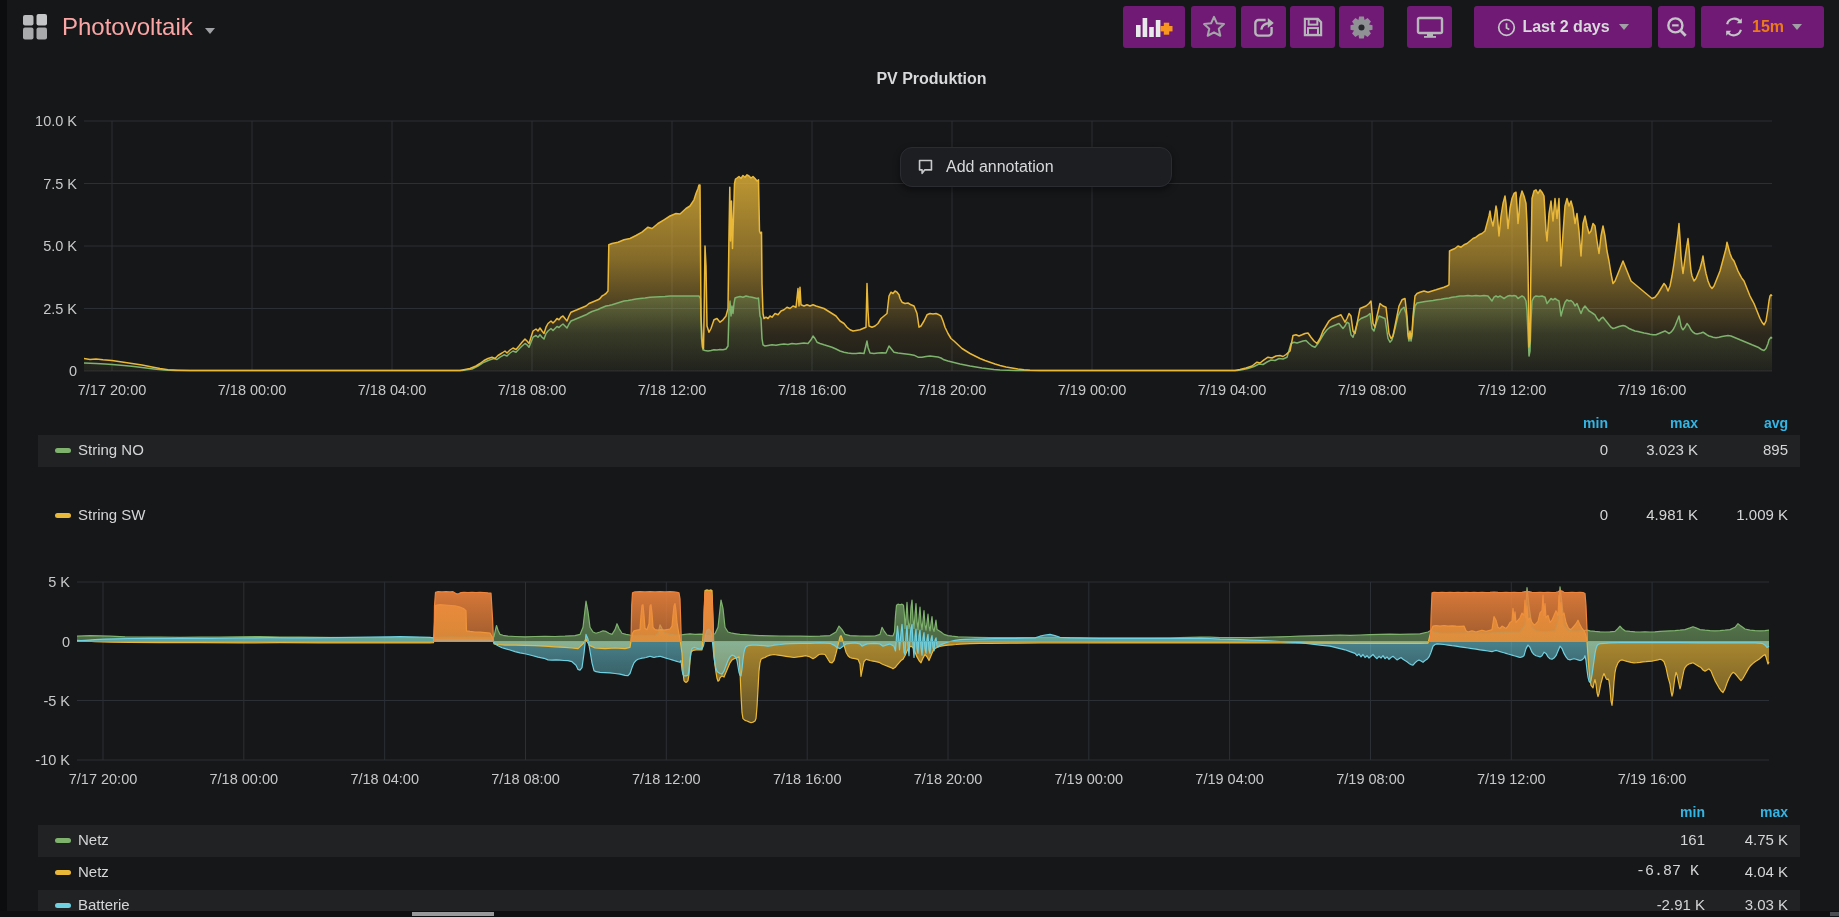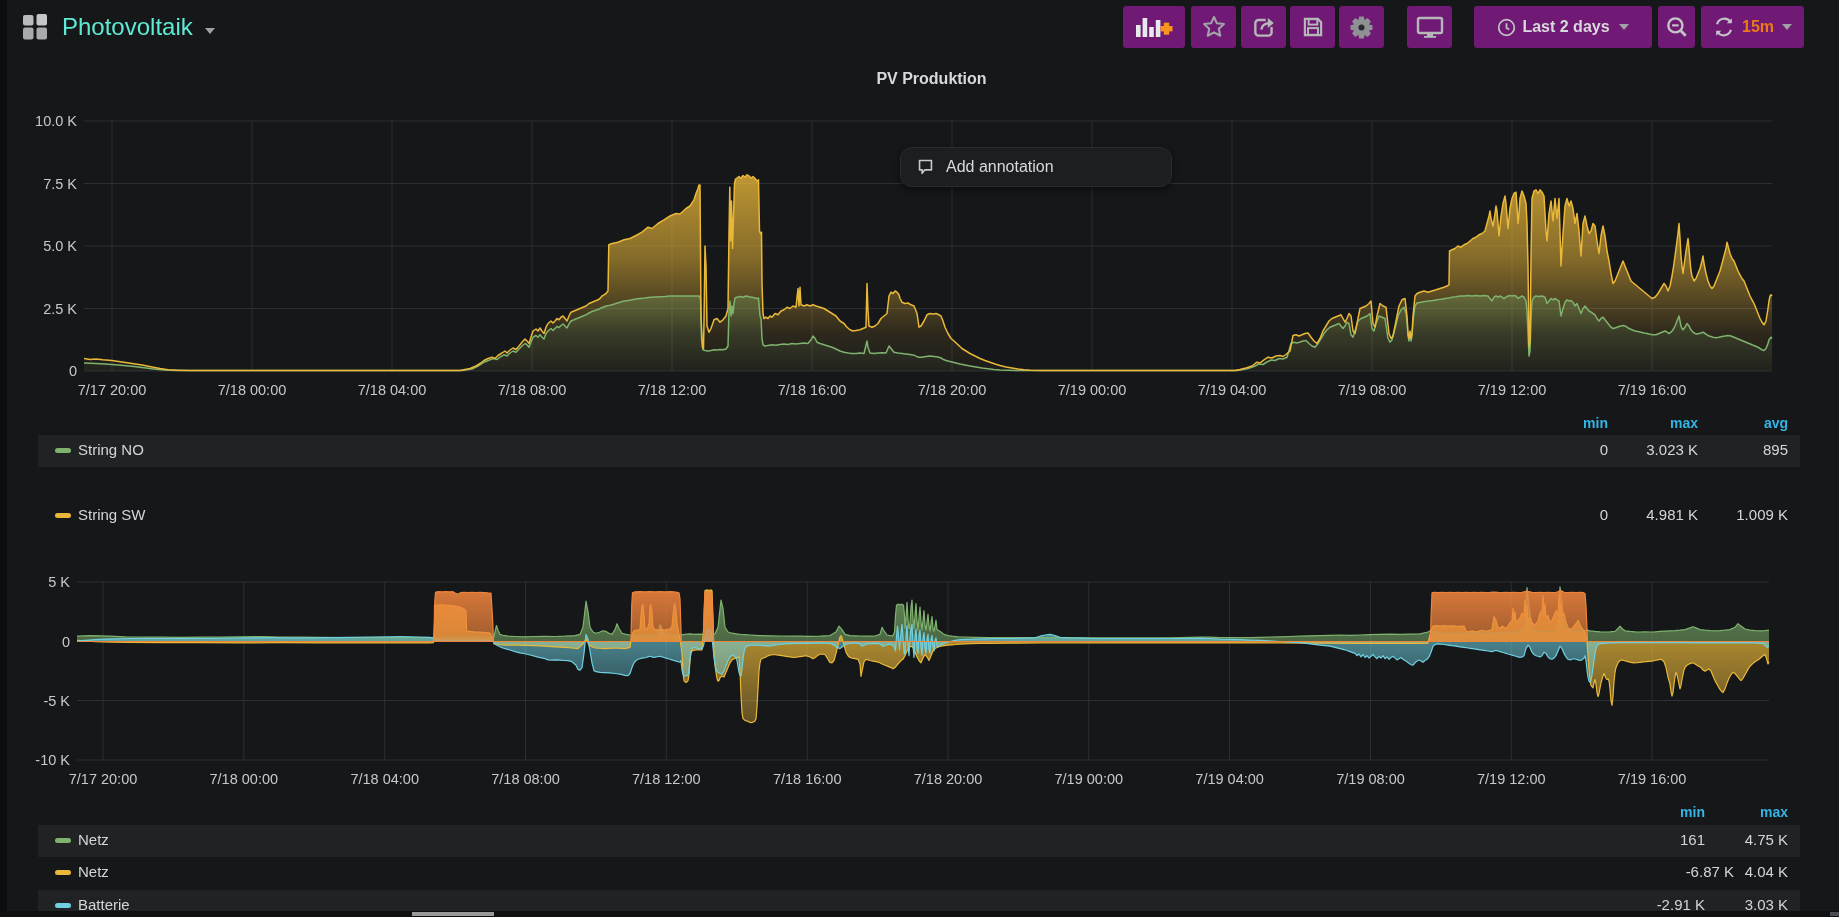--- a/index.html
+++ b/index.html
@@ -16,21 +16,21 @@
 <div id="page">
 <div style="position:absolute;left:0;top:0;width:7px;height:917px;background:#0c0d0f"></div>
 
 <div style="position:absolute;left:7px;top:0;width:1832px;height:55px;background:#161719"></div>
 <svg width="25" height="26" viewBox="0 0 25 26" style="position:absolute;left:23px;top:14px">
 <rect x="0" y="1" width="10.5" height="10.5" rx="2" fill="#b9bbbd"></rect>
 <rect x="13.5" y="0" width="10.5" height="11.5" rx="2" fill="#c4c6c8"></rect>
 <rect x="0" y="13.5" width="10.5" height="12" rx="2" fill="#a8aaac"></rect>
 <rect x="13.5" y="13.5" width="10.5" height="12" rx="2" fill="#a8aaac"></rect>
 </svg>
-<div style="position:absolute;left:62px;top:13px;font-size:24px;color:#5eead4;">Photovoltaik</div>
+<div style="position:absolute;left:62px;top:13px;font-size:24px;color:#fca5a5;">Photovoltaik</div>
 <div style="position:absolute;left:205px;top:28px;line-height:0;"><svg width="10" height="6" viewBox="0 0 10 6">
         <path d="M0 0 h10 l-5 6 Z" fill="#9fa1a4"></path>
       </svg></div>
 <div class="btn" style="left:1123px;width:62px">
       <svg width="38" height="28" viewBox="0 0 38 28">
 <rect x="1" y="12" width="4.6" height="12" fill="#e8e9ea"></rect>
 <rect x="7.6" y="5" width="4.6" height="19" fill="#e8e9ea"></rect>
 <rect x="14.2" y="14" width="4.6" height="10" fill="#e8e9ea"></rect>
 <rect x="20.8" y="7" width="4.6" height="17" fill="#e8e9ea"></rect>
 <rect x="25.5" y="13" width="12" height="5.4" fill="#f79520"></rect>
@@ -79,21 +79,21 @@
         <path d="M0 0 h10 l-5 6 Z" fill="#9fa1a4"></path>
       </svg>
     </div>
     <div class="btn" style="left:1658px;width:37px">
       <svg width="26" height="26" viewBox="0 0 24 24">
 <circle cx="10.5" cy="10.5" r="6.5" fill="none" stroke="#c3c5c7" stroke-width="2.2"></circle>
 <line x1="7.5" y1="10.5" x2="13.5" y2="10.5" stroke="#c3c5c7" stroke-width="2"></line>
 <line x1="15.5" y1="15.5" x2="20" y2="20" stroke="#c3c5c7" stroke-width="2.6"></line>
 </svg>
     </div>
-    <div class="btn" style="left:1701px;width:103px;font-size:16px;font-weight:bold;align-items:center;">
+    <div class="btn" style="left:1701px;width:123px;font-size:16px;font-weight:bold;align-items:center;">
       <svg width="22" height="22" viewBox="0 0 24 24" style="vertical-align:-5px">
 <path d="M4.5 9 a8 8 0 0 1 14.6-2.2" fill="none" stroke="#c3c5c7" stroke-width="2.4"></path>
 <path d="M20.5 2.5 v5.5 h-5.5 Z" fill="#c3c5c7"></path>
 <path d="M19.5 15 a8 8 0 0 1 -14.6 2.2" fill="none" stroke="#c3c5c7" stroke-width="2.4"></path>
 <path d="M3.5 21.5 v-5.5 h5.5 Z" fill="#c3c5c7"></path>
 </svg>
       <span style="color:#eb7b18;margin:0 8px 0 7px;">15m</span>
       <svg width="10" height="6" viewBox="0 0 10 6">
         <path d="M0 0 h10 l-5 6 Z" fill="#9fa1a4"></path>
       </svg>
@@ -250,21 +250,21 @@
 <div class="leg-head" style="top:804px;left:1720px;width:68px;">max</div>
 <div class="leg-row leg-strip" style="top:825px;">
   <div class="dash" style="left:17px;background:#7EB26D"></div>
   <div class="leg-label" style="left:40px;">Netz</div>
   <div class="leg-val" style="left:1599px;width:68px;">161</div>
   <div class="leg-val" style="left:1682px;width:68px;">4.75 K</div>
 </div>
 <div class="leg-row" style="top:857px;">
   <div class="dash" style="left:17px;background:#EAB839"></div>
   <div class="leg-label" style="left:40px;">Netz</div>
-  <div class="leg-val" style="left:1628px;width:68px;">-6.87 K</div>
+  <div class="leg-val" style="left:1593px;width:68px;font-family:Liberation Mono, monospace;">-6.87 K</div>
   <div class="leg-val" style="left:1682px;width:68px;">4.04 K</div>
 </div>
 <div class="leg-row leg-strip" style="top:890px;height:27px;">
   <div class="dash" style="left:17px;background:#6ED0E0"></div>
   <div class="leg-label" style="left:40px;">Batterie</div>
   <div class="leg-val" style="left:1599px;width:68px;">-2.91 K</div>
   <div class="leg-val" style="left:1682px;width:68px;">3.03 K</div>
 </div>
 <div style="position:absolute;left:0px;top:911px;width:1839px;height:6px;background:#0e0f11;"></div>
     <div style="position:absolute;left:412px;top:912px;width:82px;height:4px;background:#97999b;"></div>

